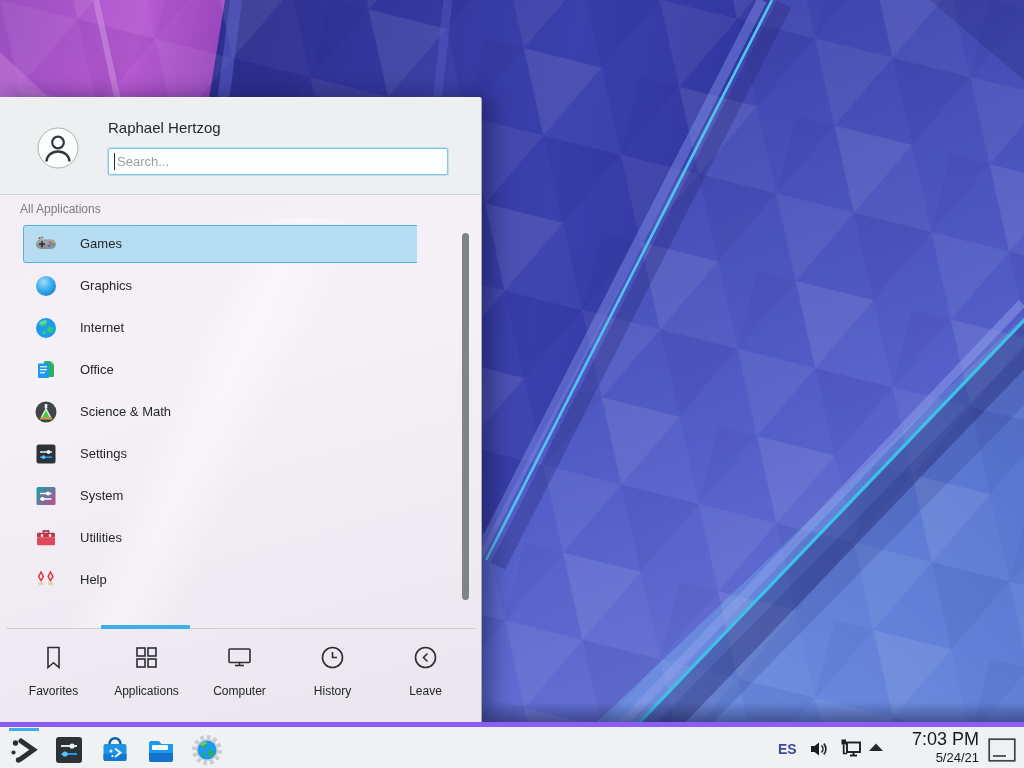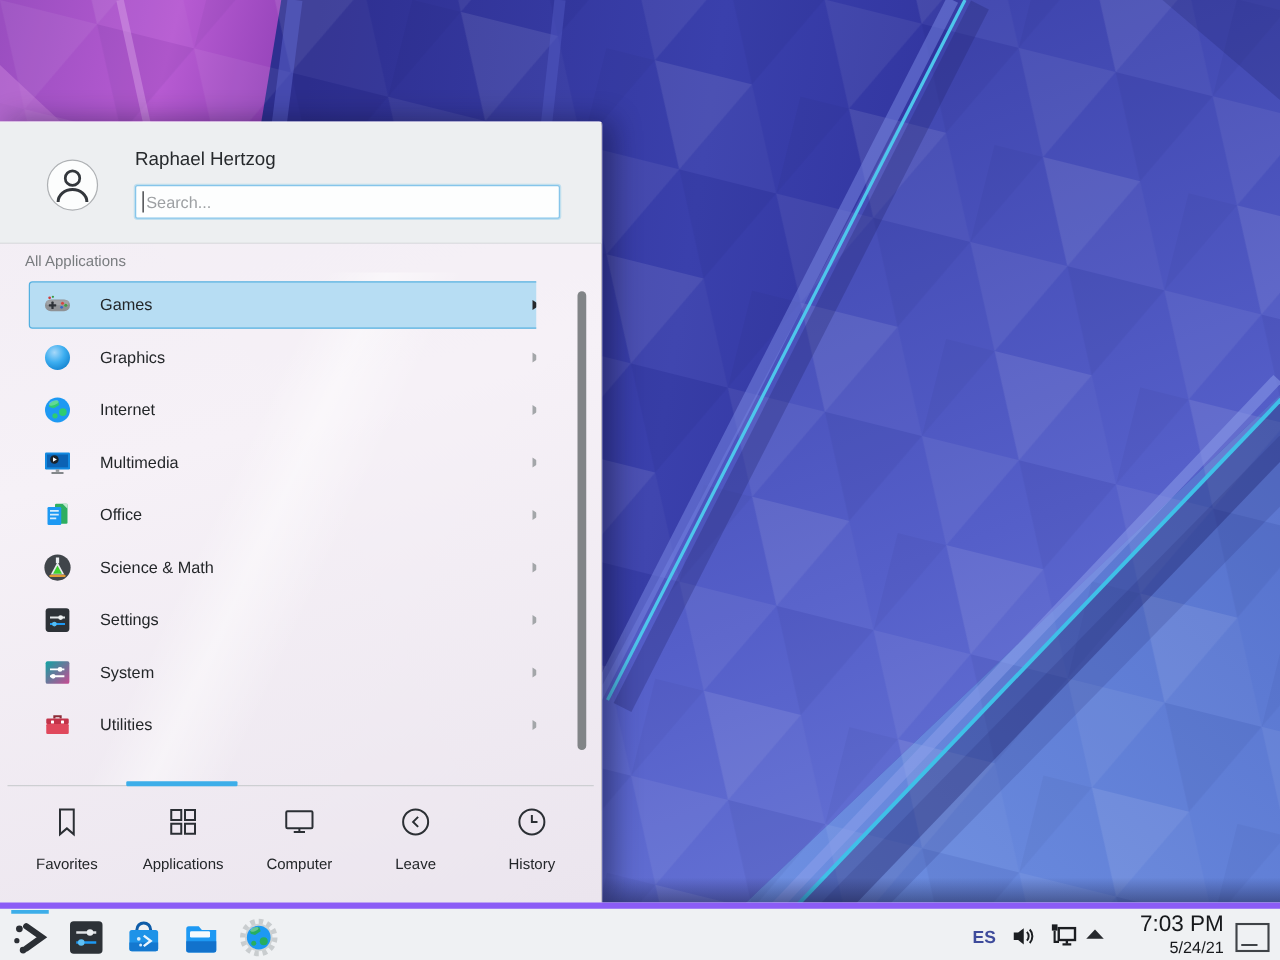--- a/index.html
+++ b/index.html
@@ -20,21 +20,21 @@
     background:#fdfefe;border:1px solid #86c5ea;border-radius:2px;
     box-shadow:0 0 0 1px rgba(61,174,233,.25);}
   .search input{position:absolute;left:6px;top:1px;width:320px;height:21px;border:none;outline:none;
     background:transparent;font-family:inherit;font-size:13px;color:#232629;}
   .search input::placeholder{color:#9da0a3;}
   .caret-bar{position:absolute;left:5px;top:4px;width:1px;height:17px;background:#26292c;}
 
   .section-label{position:absolute;left:20px;top:104px;font-size:12px;color:#797c7f;}
 
   .list-clip{position:absolute;left:0;top:120px;width:417px;height:411px;overflow:hidden;
-    background-image:linear-gradient(115deg,rgba(255,255,255,0) 42%,rgba(255,255,255,.45) 50%,rgba(255,255,255,0) 60%);padding-left:12px;}
+    background-image:linear-gradient(115deg,rgba(255,255,255,0) 42%,rgba(255,255,255,.45) 50%,rgba(255,255,255,0) 60%);}
   .row{position:absolute;left:23px;width:423px;height:38px;border-radius:3px;border:1px solid transparent;box-sizing:border-box;}
   .row:nth-child(1){top:7px;}  .row:nth-child(2){top:49px;} .row:nth-child(3){top:91px;}
   .row:nth-child(4){top:133px;}.row:nth-child(5){top:175px;}.row:nth-child(6){top:217px;}
   .row:nth-child(7){top:259px;}.row:nth-child(8){top:301px;}.row:nth-child(9){top:343px;}
   .row:nth-child(10){top:407px;}
   .row.sel{background:#b7ddf3;border:1px solid #54b0e0;}
   .row-icon{position:absolute;left:10px;top:6px;width:24px;height:24px;}
   .row-label{position:absolute;left:56px;top:10px;font-size:13px;color:#232629;}
   .row-arrow{position:absolute;right:13px;top:14px;width:0;height:0;
     border-left:6px solid #a3a6a9;border-top:4.5px solid transparent;border-bottom:4.5px solid transparent;}
@@ -196,32 +196,20 @@
           <circle cx="12" cy="12" r="10" fill="#1d99f3"></circle>
           <path d="M5 8.5 Q8 3.5 12.5 4.7 L13.5 8 L9 10.5 L5.5 9.5 Z" fill="#2ecc71"></path>
           <circle cx="16.3" cy="13.6" r="3.1" fill="#2ecc71"></circle>
           <circle cx="10" cy="16.6" r="2.1" fill="#2ecc71"></circle>
           <ellipse cx="9" cy="6.3" rx="4" ry="1.8" fill="#ffffff" opacity="0.25" transform="rotate(-18 9 6.3)"></ellipse>
         </svg>
         <span class="row-label">Internet</span>
         <span class="row-arrow"></span>
       </div>
 
-      <div class="row">
-        <svg class="row-icon" viewBox="0 0 24 24">
-          <rect x="2" y="4" width="20" height="13.5" rx="1" fill="#1389e0"></rect>
-          <rect x="3.6" y="5.6" width="16.8" height="10.3" fill="#0b62b4"></rect>
-          <circle cx="9.5" cy="9.5" r="3.4" fill="#1d242b"></circle>
-          <path d="M8.4 7.7 L11.5 9.5 L8.4 11.3 Z" fill="#ffffff"></path>
-          <rect x="10.6" y="17.5" width="2.8" height="2" fill="#94989b"></rect>
-          <rect x="7" y="19.5" width="10" height="1.7" rx="0.8" fill="#83878a"></rect>
-        </svg>
-        <span class="row-label">Multimedia</span>
-        <span class="row-arrow"></span>
-      </div>
 
       <div class="row">
         <svg class="row-icon" viewBox="0 0 24 24">
           <rect x="10" y="3" width="10" height="16" rx="1" fill="#2eae60"></rect>
           <polygon points="16,3 20,3 20,7" fill="#bfe8d0"></polygon>
           <rect x="4" y="5.5" width="11" height="14.5" rx="1" fill="#1d99f3"></rect>
           <rect x="6" y="8" width="7" height="1.4" fill="#d8edfb"></rect>
           <rect x="6" y="11" width="7" height="1.4" fill="#d8edfb"></rect>
           <rect x="6" y="14" width="5" height="1.4" fill="#d8edfb"></rect>
         </svg>
@@ -327,33 +315,33 @@
             <line x1="13.5" y1="18.5" x2="13.5" y2="21"></line>
               <line x1="9" y1="21.5" x2="18" y2="21.5"></line>
           </g>
         </svg>
         <div class="tab-label">Computer</div>
       </div>
       <div class="tab">
         <svg class="tab-icon" viewBox="0 0 27 27">
           <g fill="none" stroke="#2b2f34" stroke-width="1.6">
             <circle cx="13.5" cy="13.5" r="10"></circle>
-              <path d="M15.5 9.5 l-4 4 4 4"></path>
+              <path d="M13.5 8 v5.5 h4.5"></path>
           </g>
         </svg>
-        <div class="tab-label">Leave</div>
+        <div class="tab-label">History</div>
       </div>
       <div class="tab">
         <svg class="tab-icon" viewBox="0 0 27 27">
           <g fill="none" stroke="#2b2f34" stroke-width="1.6">
             <circle cx="13.5" cy="13.5" r="10"></circle>
-              <path d="M13.5 8 v5.5 h4.5"></path>
+              <path d="M15.5 9.5 l-4 4 4 4"></path>
           </g>
         </svg>
-        <div class="tab-label">History</div>
+        <div class="tab-label">Leave</div>
       </div>
     </div>
   </div>
 
   <div class="taskbar">
     <div class="tb-active-line"></div>
 
     <svg class="tb-icon" viewBox="0 0 32 32">
       <g fill="#2b2f34">
         <circle cx="7.5" cy="9" r="2.7"></circle>

